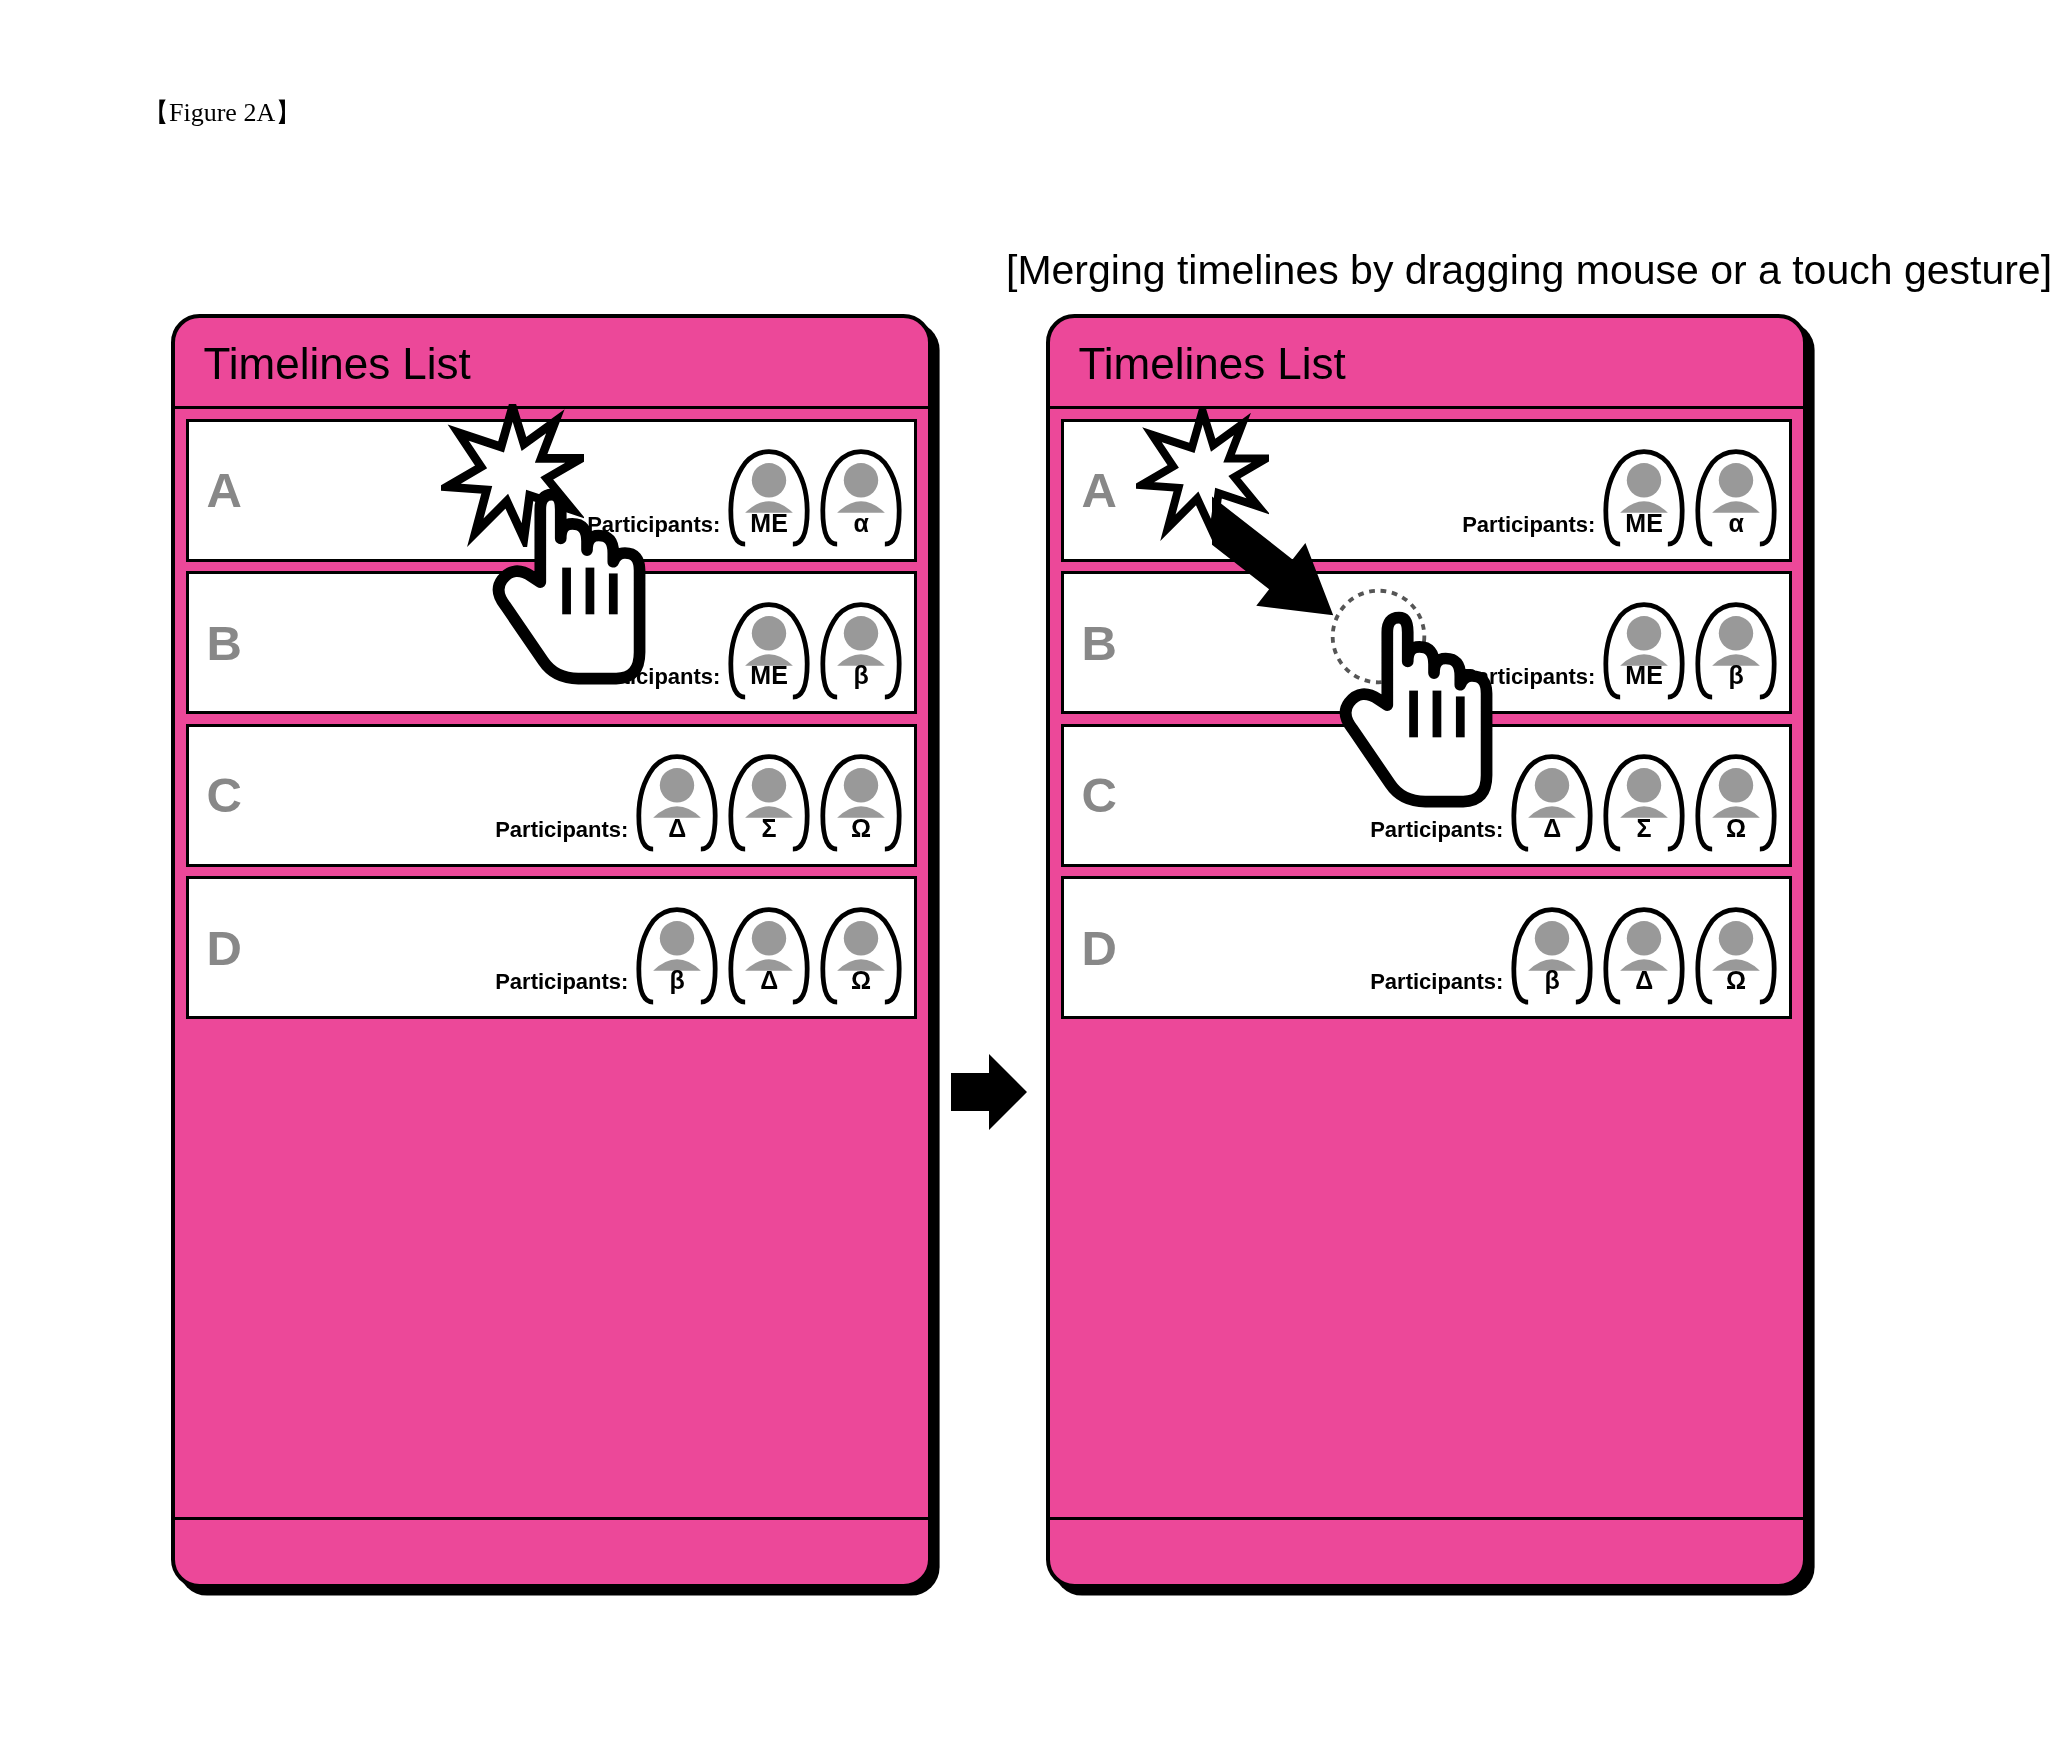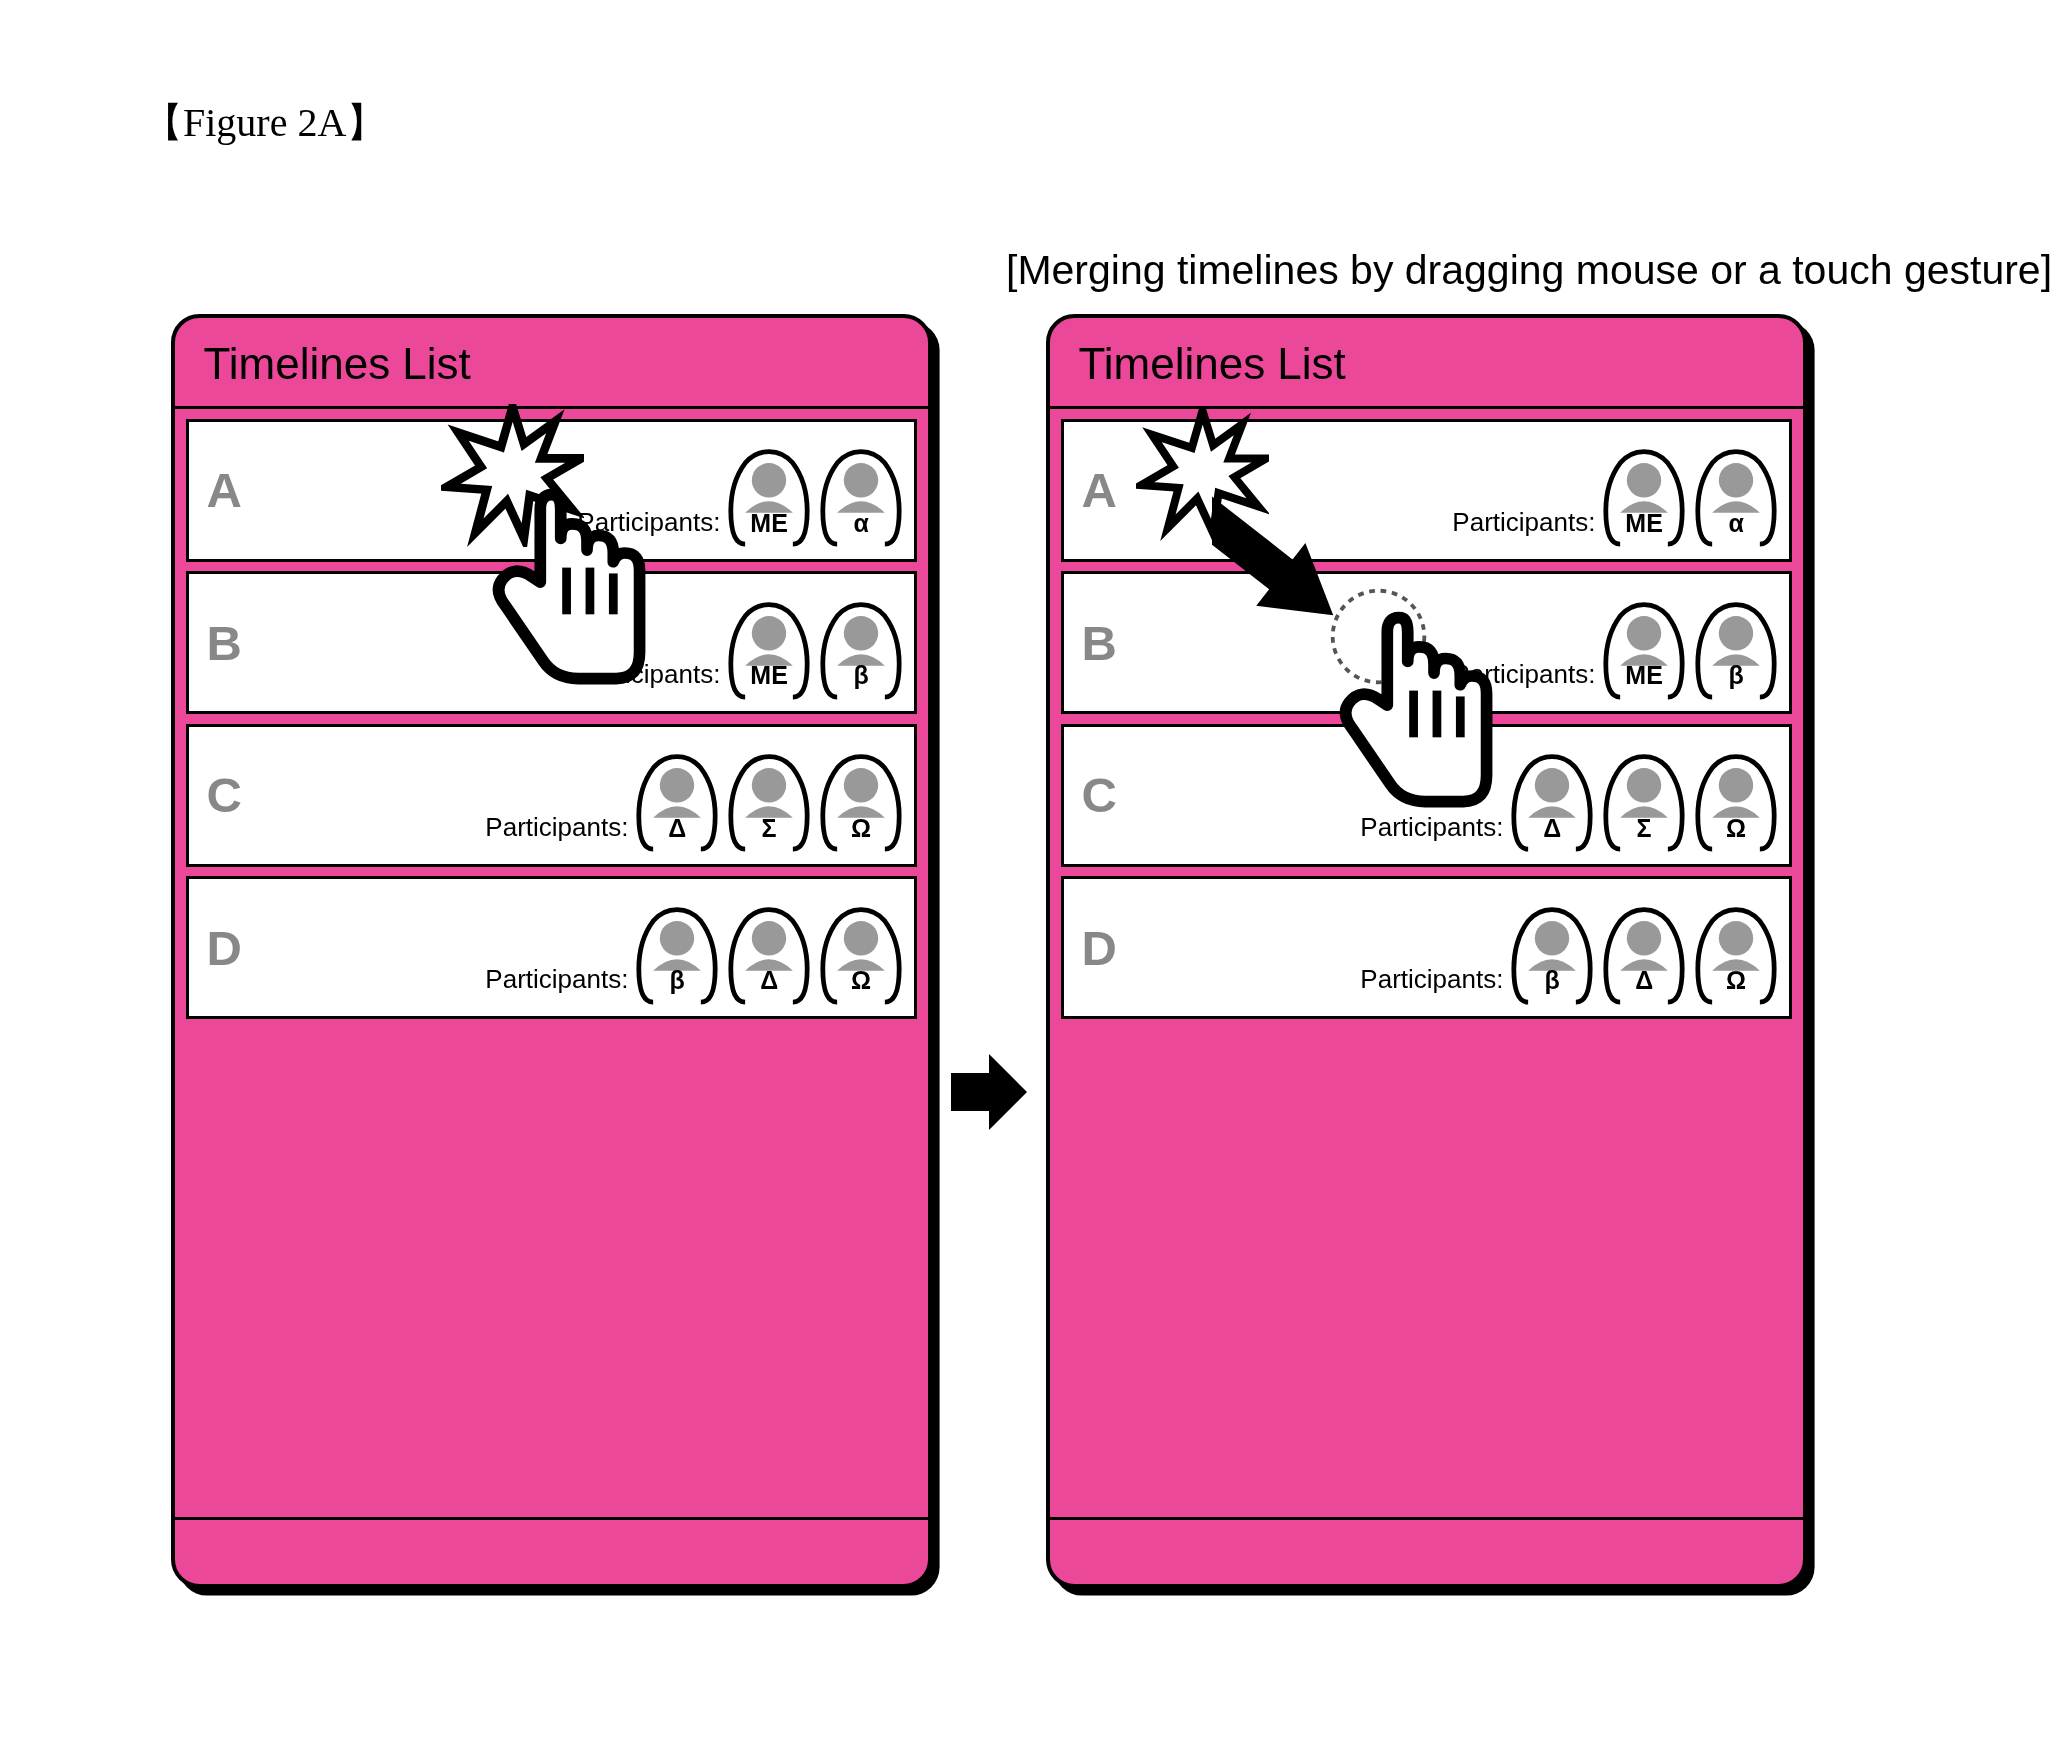--- a/index.html
+++ b/index.html
@@ -9,21 +9,21 @@
     background: #fff;
     font-family: Arial, Helvetica, sans-serif;
     width: 2070px;
     height: 1756px;
     position: relative;
   }
   .figure-label {
     position: absolute;
     top: 95px;
     left: 143px;
-    font-size: 40px;
+    font-size: 26px;
     font-family: "Times New Roman", serif;
   }
   .caption {
     position: absolute;
     top: 247px;
     left: 1006px;
     font-size: 41px;
     text-align: right;
   }
   .panels {
@@ -70,22 +70,22 @@
   .row-body {
     flex: 1;
     display: flex;
     align-items: flex-end;
     justify-content: flex-end;
     padding-right: 9.5px;
     padding-bottom: 9.5px;
     height: 100%;
   }
   .participants-label {
-    font-size: 26px;
-    font-weight: normal;
+    font-size: 22px;
+    font-weight: bold;
     margin-right: 5.7px;
     margin-bottom: 11.4px;
     align-self: flex-end;
   }
   .avatars {
     display: flex;
     gap: 6px;
     align-items: flex-start;
   }
   .avatar {

